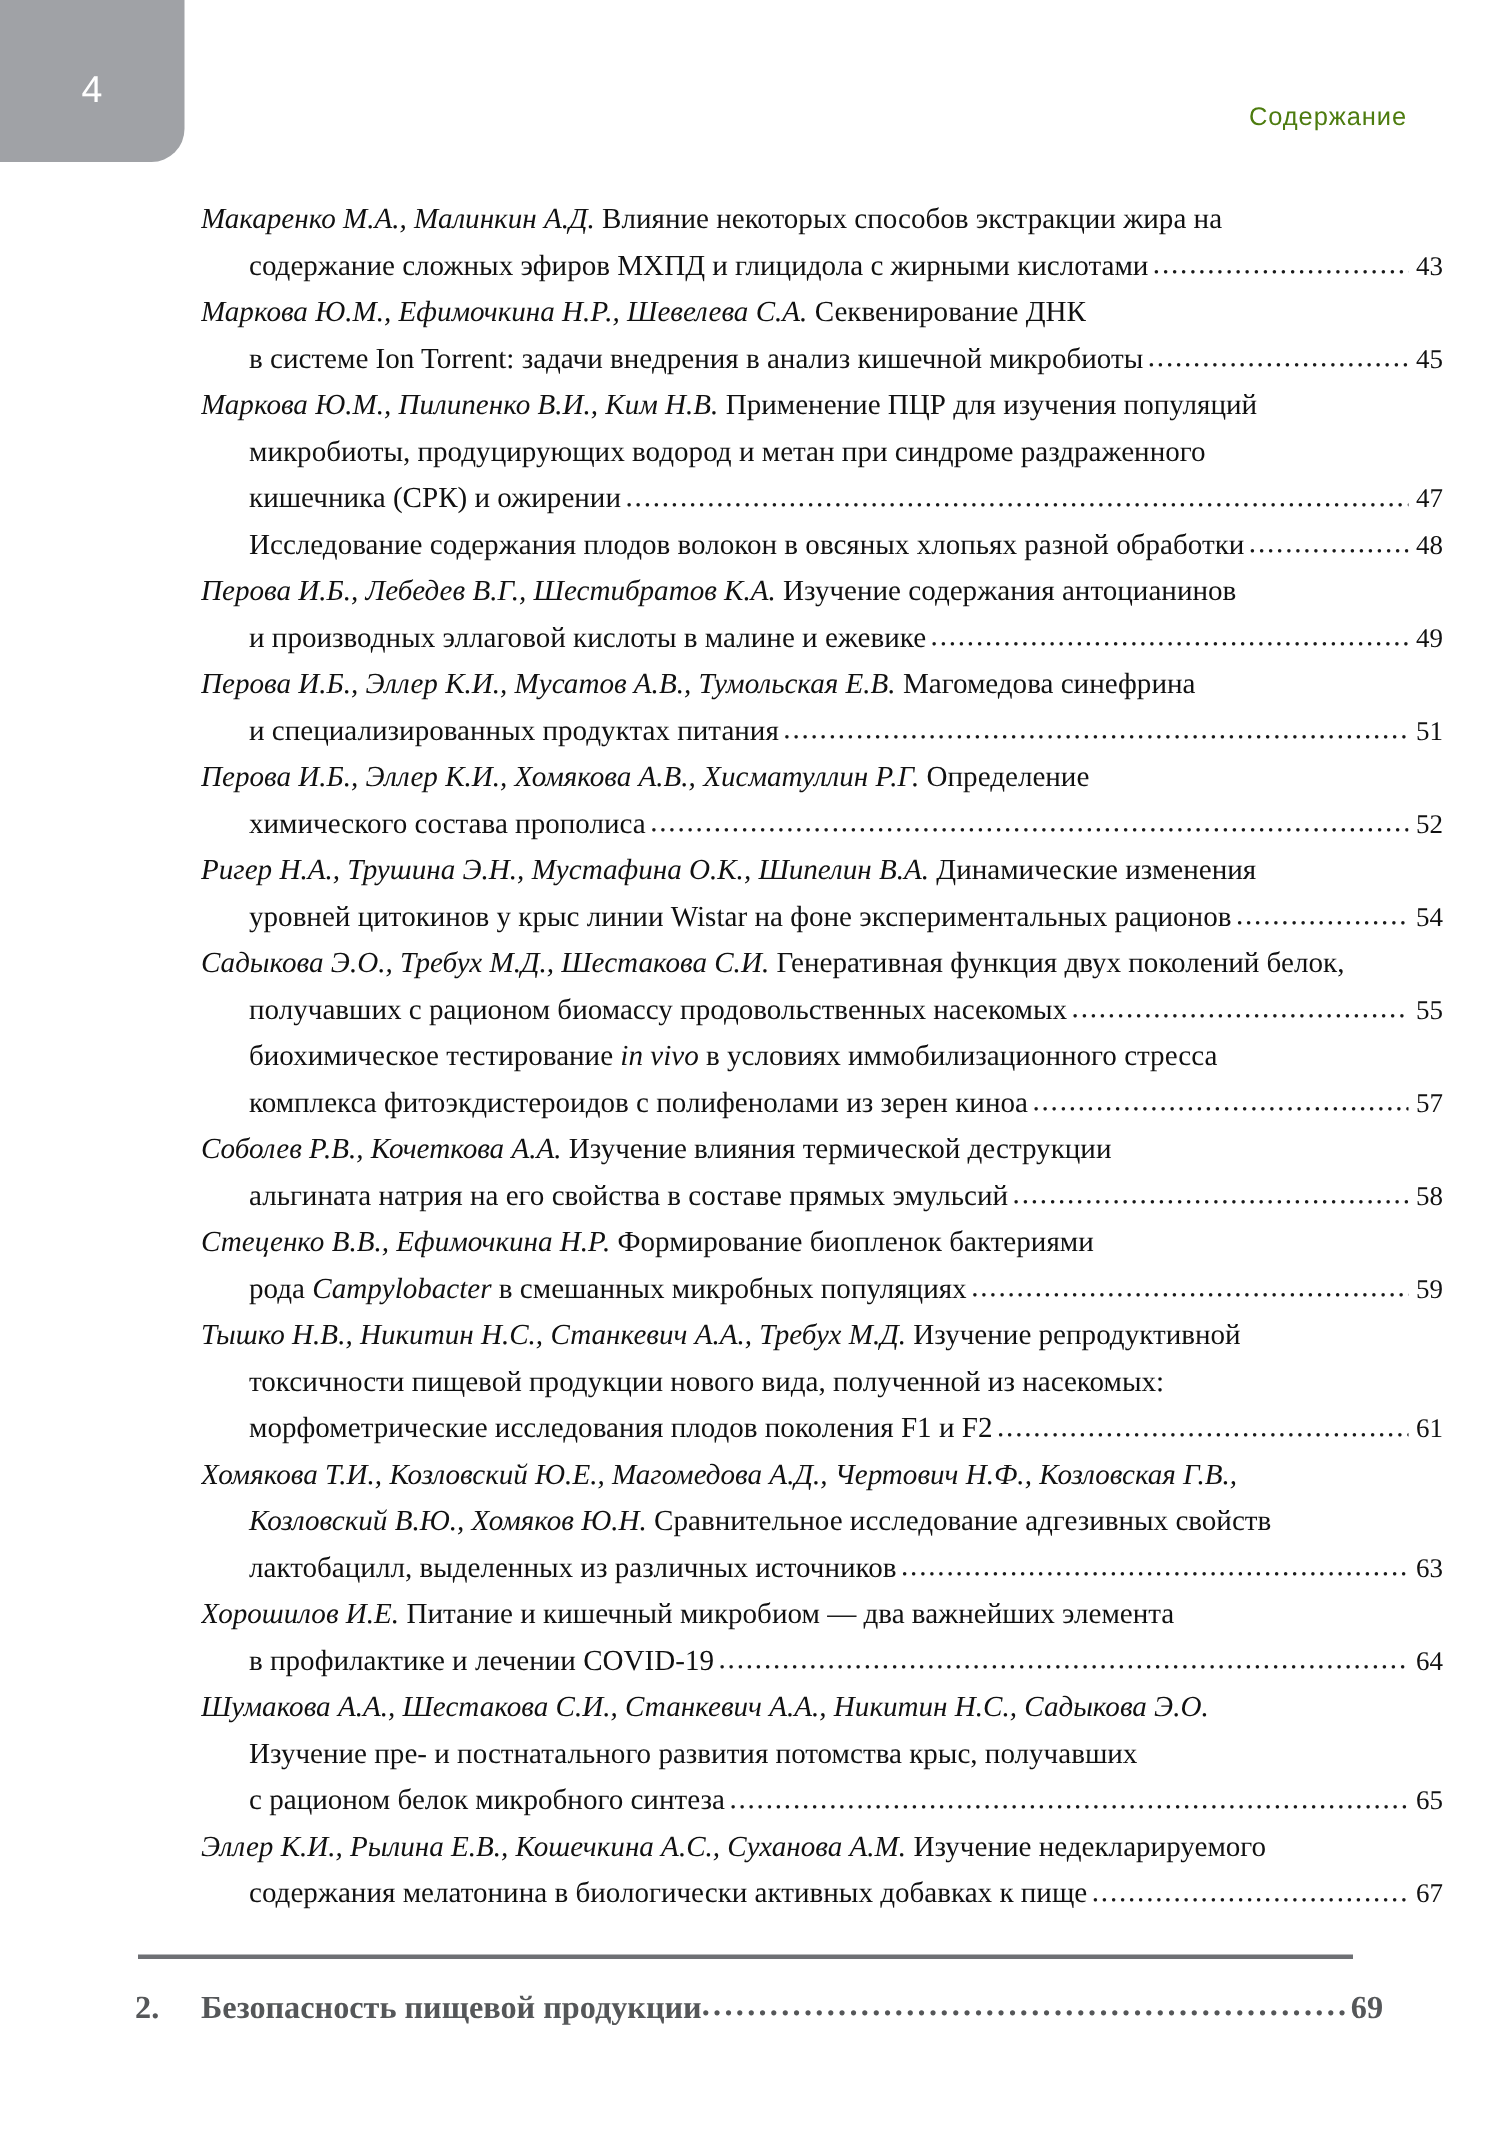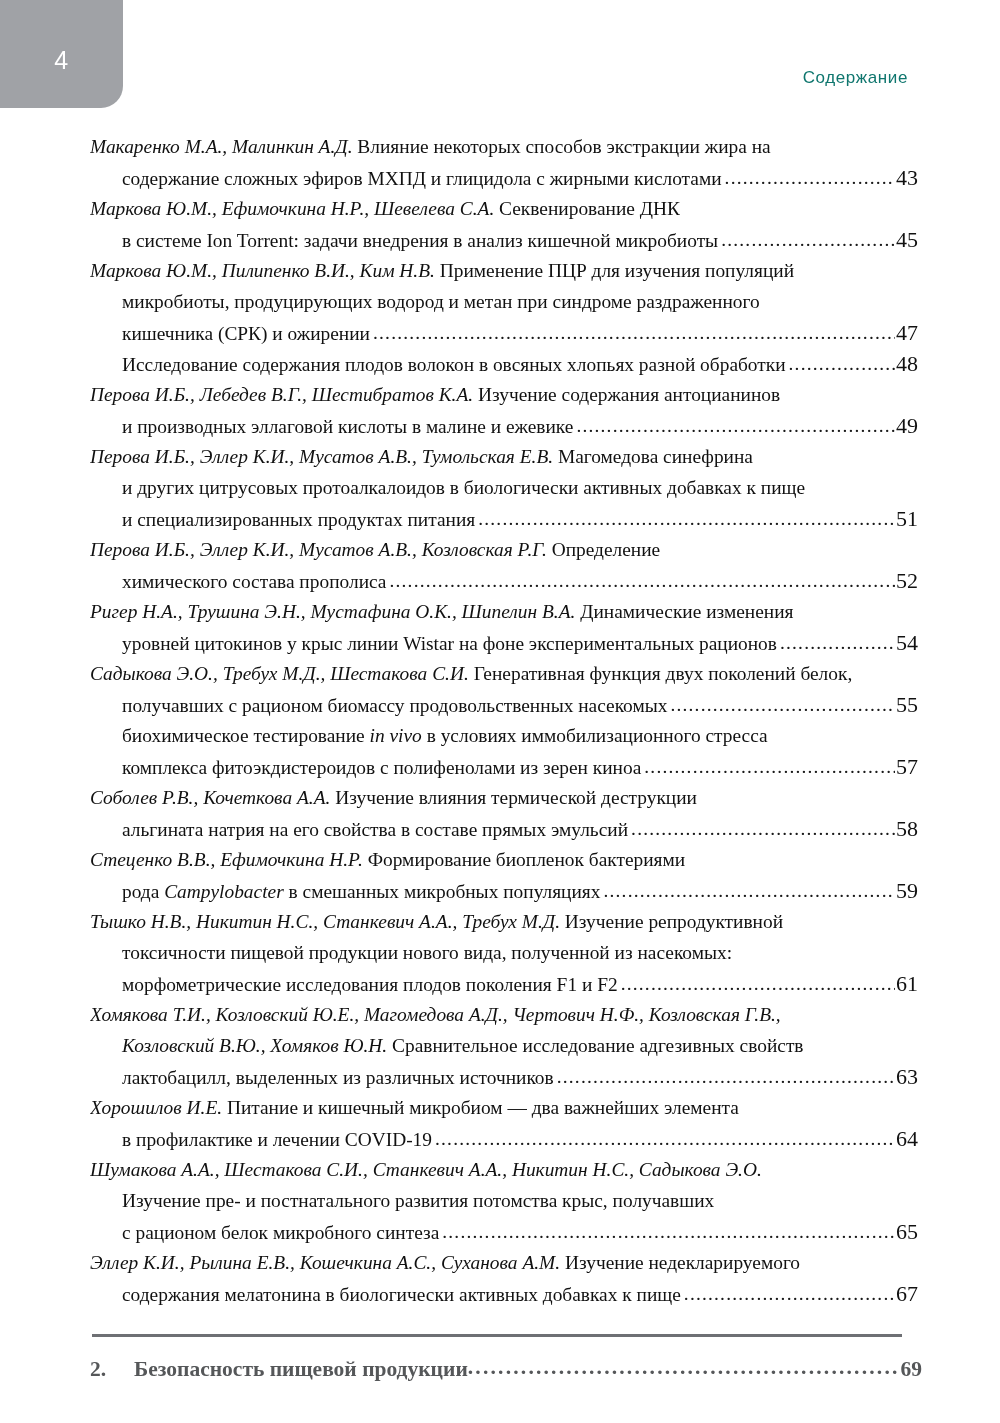--- a/index.html
+++ b/index.html
@@ -37,26 +37,26 @@
     top: 46px;
     text-align: center;
     font-family: "Liberation Sans", "DejaVu Sans", sans-serif;
     font-size: 25px;
     font-weight: 300;
     color: #ffffff;
     letter-spacing: 0.5px;
   }
   .running-head {
     position: absolute;
-    right: 92px;
+    right: 62px;
     top: 68px;
     font-family: "Liberation Sans", "DejaVu Sans", sans-serif;
     font-size: 17px;
     font-weight: 300;
-    color: #0f766e;
+    color: #4d7c0f;
     letter-spacing: 0.6px;
     white-space: nowrap;
   }
 
   
   .toc-body {
     position: absolute;
     left: 90px;
     top: 131px;
     width: 832px;
@@ -66,20 +66,21 @@
     margin: 0 0 0 0;
     padding: 0;
   }
   .toc-line {
     position: relative;
     height: 31px;
     line-height: 31px;
     font-size: 19.4px;
     white-space: nowrap;
     overflow: hidden;
+    margin-left: 44px;
   }
   .toc-line.indent {
     padding-left: 32px;
   }
   .toc-line .txt {
     white-space: pre;
   }
   .toc-line .it {
     font-style: italic;
   }
@@ -103,23 +104,23 @@
     overflow: hidden;
     white-space: nowrap;
     margin: 0 1px 0 3px;
     font-size: 19.4px;
     letter-spacing: 1.2px;
     color: #1a1a1a;
     transform: translateY(-1px);
   }
   .leader-row .pg {
     flex: 0 0 auto;
-    text-align: left;
+    text-align: center;
     min-width: 26px;
-    font-size: 22px;
+    font-size: 18px;
   }
 
   
   .section-block {
     margin-top: 25px;
   }
   .section-rule {
     width: 810px;
     height: 3px;
     background: #6e7074;
@@ -201,29 +202,28 @@
       <div class="toc-entry">
         <div class="toc-line"><span class="it">Перова И.Б., Лебедев В.Г., Шестибратов К.А.</span><span class="txt"> Изучение содержания антоцианинов</span></div>
         <div class="toc-line leader-row indent-row">
           <span class="label"><span class="txt">и производных эллаговой кислоты в малине и ежевике</span></span>
           <span class="dots">............................................................................................................................................................................................................................</span>
           <span class="pg">49</span>
         </div>
       </div>
       <div class="toc-entry">
         <div class="toc-line"><span class="it">Перова И.Б., Эллер К.И., Мусатов А.В., Тумольская Е.В.</span><span class="txt"> Магомедова синефрина</span></div>
-        <div class="toc-line indent"><span class="txt">и других цитрусовых протоалкалоидов в биологически активных добавках к пище</span></div>
         <div class="toc-line leader-row indent-row">
           <span class="label"><span class="txt">и специализированных продуктах питания</span></span>
           <span class="dots">............................................................................................................................................................................................................................</span>
           <span class="pg">51</span>
         </div>
       </div>
       <div class="toc-entry">
-        <div class="toc-line"><span class="it">Перова И.Б., Эллер К.И., Мусатов А.В., Козловская Р.Г.</span><span class="txt"> Определение</span></div>
+        <div class="toc-line"><span class="it">Перова И.Б., Эллер К.И., Хомякова А.В., Хисматуллин Р.Г.</span><span class="txt"> Определение</span></div>
         <div class="toc-line leader-row indent-row">
           <span class="label"><span class="txt">химического состава прополиса</span></span>
           <span class="dots">............................................................................................................................................................................................................................</span>
           <span class="pg">52</span>
         </div>
       </div>
       <div class="toc-entry">
         <div class="toc-line"><span class="it">Ригер Н.А., Трушина Э.Н., Мустафина О.К., Шипелин В.А.</span><span class="txt"> Динамические изменения</span></div>
         <div class="toc-line leader-row indent-row">
           <span class="label"><span class="txt">уровней цитокинов у крыс линии Wistar на фоне экспериментальных рационов</span></span>

